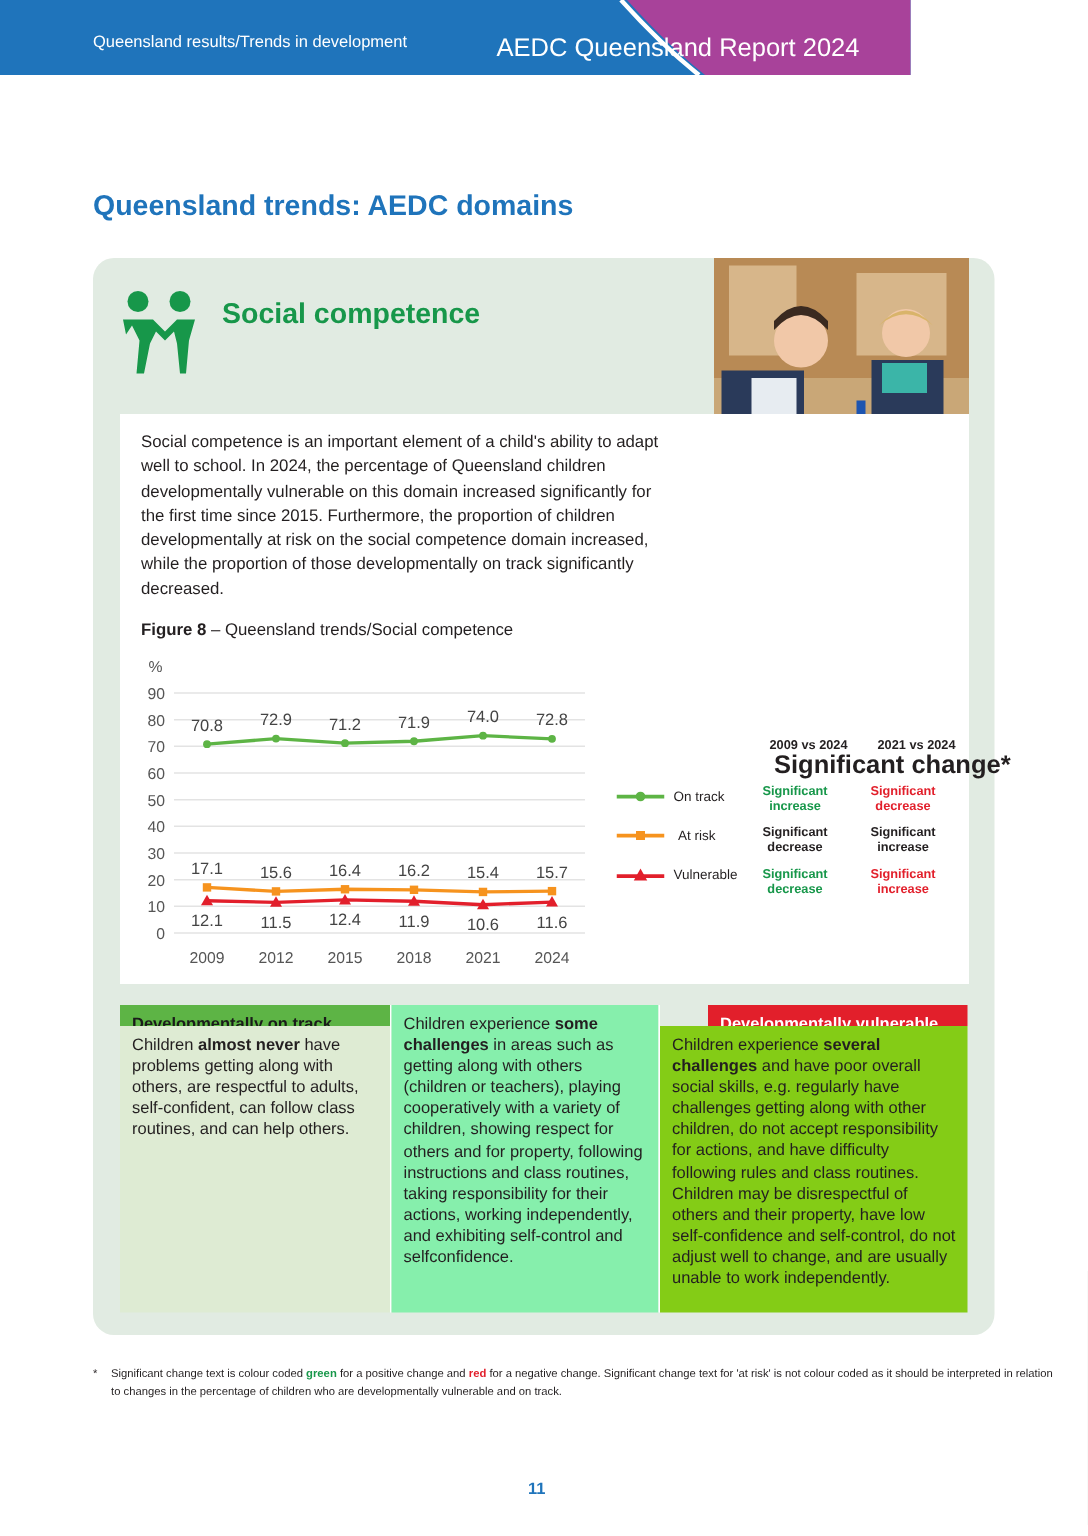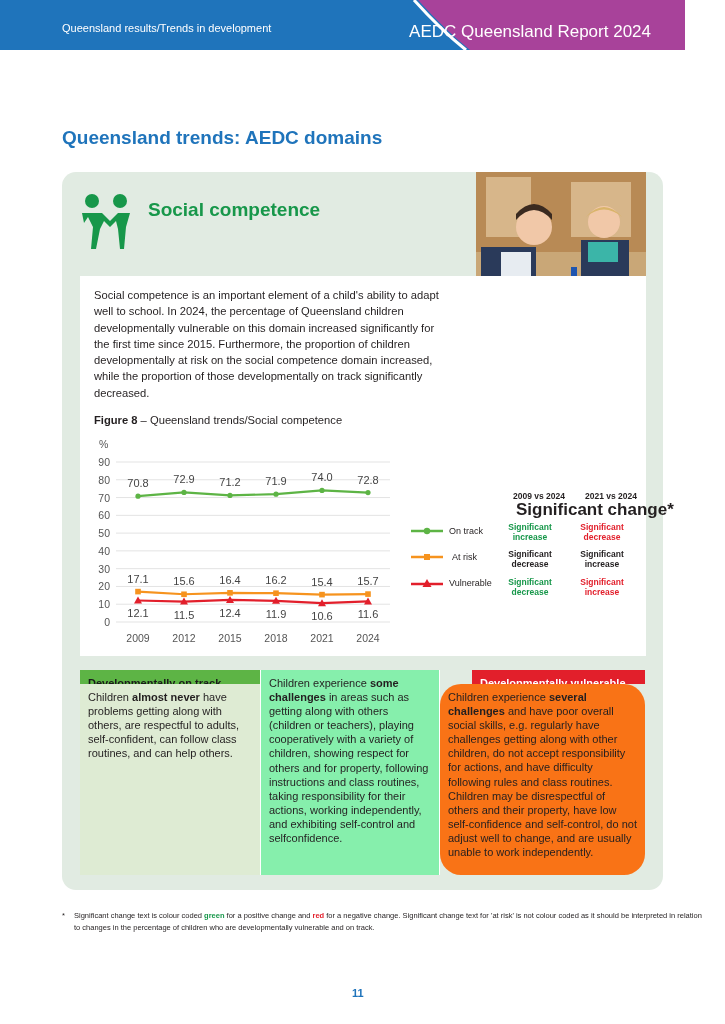--- a/index.html
+++ b/index.html
@@ -1,19 +1,19 @@
 <!DOCTYPE html>
 <html><head>
   <meta charset="utf-8">
   <style>
     * { box-sizing: border-box; margin: 0; padding: 0; }
     html, body { width: 725px; height: 1024px; background: #ffffff; overflow: hidden; }
     body { font-family: "Liberation Sans", sans-serif; color: #231f20; position: relative; }
 
-    .header { position: absolute; left: 0; top: 0; width: 685px; height: 50px; overflow: hidden; }
+    .header { position: absolute; left: 0; top: 0; width: 607px; height: 50px; overflow: hidden; }
     .header .blue { position: absolute; left: 0; top: 0; width: 725px; height: 50px; background: #1f74bb; }
     .header svg { position: absolute; left: 0; top: 0; }
     .header .left-text { position: absolute; left: 62px; top: 22px; font-size: 11px; color: #ffffff; }
     .header .right-text { position: absolute; right: 34px; top: 22px; font-size: 17px; color: #ffffff; }
 
     .page-title { position: absolute; left: 62px; top: 127px; font-size: 19px; font-weight: bold; color: #1f74bb; }
 
     .panel { position: absolute; left: 62px; top: 172px; width: 601px; height: 718px; background: #e1ebe2; border-radius: 14px; }
 
     .domain-icon { position: absolute; left: 80px; top: 193px; width: 52px; height: 58px; }
@@ -41,21 +41,21 @@
     .col .col-head { height: 14px; padding: 7px 6px 0 8px; font-size: 11px; font-weight: bold; }
     .col .col-body { flex: 1; padding: 6px 8px 0 8px; font-size: 11px; line-height: 14.1px; color: #231f20; }
     .col.c1 { width: 180px; }
     .col.c1 .col-head { background: #5db445; color: #1a1a1a; }
     .col.c1 .col-body { background: #deebd3; }
     .col.c2 { width: 179px; border-left: 1px solid #ffffff; }
     .col.c2 .col-head { background: #f6931e; color: #1a1a1a; }
     .col.c2 .col-body { background: #86efac; }
     .col.c3 { width: 206px; border-left: 1px solid #ffffff; }
     .col.c3 .col-head { background: #e21f2b; color: #ffffff; margin-left: 32px; }
-    .col.c3 .col-body { background: #f97316; border-radius: 21px; }
+    .col.c3 .col-body { background: #84cc16; }
 
     .footnote { position: absolute; left: 62px; top: 910px; width: 640px; font-size: 7.5px; line-height: 12px; color: #231f20; }
     .footnote .star { position: absolute; left: 0; top: 0; }
     .footnote .txt { position: absolute; left: 12px; top: 0; width: 630px; }
     .green-word { color: #17974a; font-weight: bold; }
     .red-word { color: #e21f2b; font-weight: bold; }
 
     .page-number { position: absolute; left: 352px; top: 987px; font-size: 11px; font-weight: bold; color: #1f74bb; }
   </style>
 </head>

